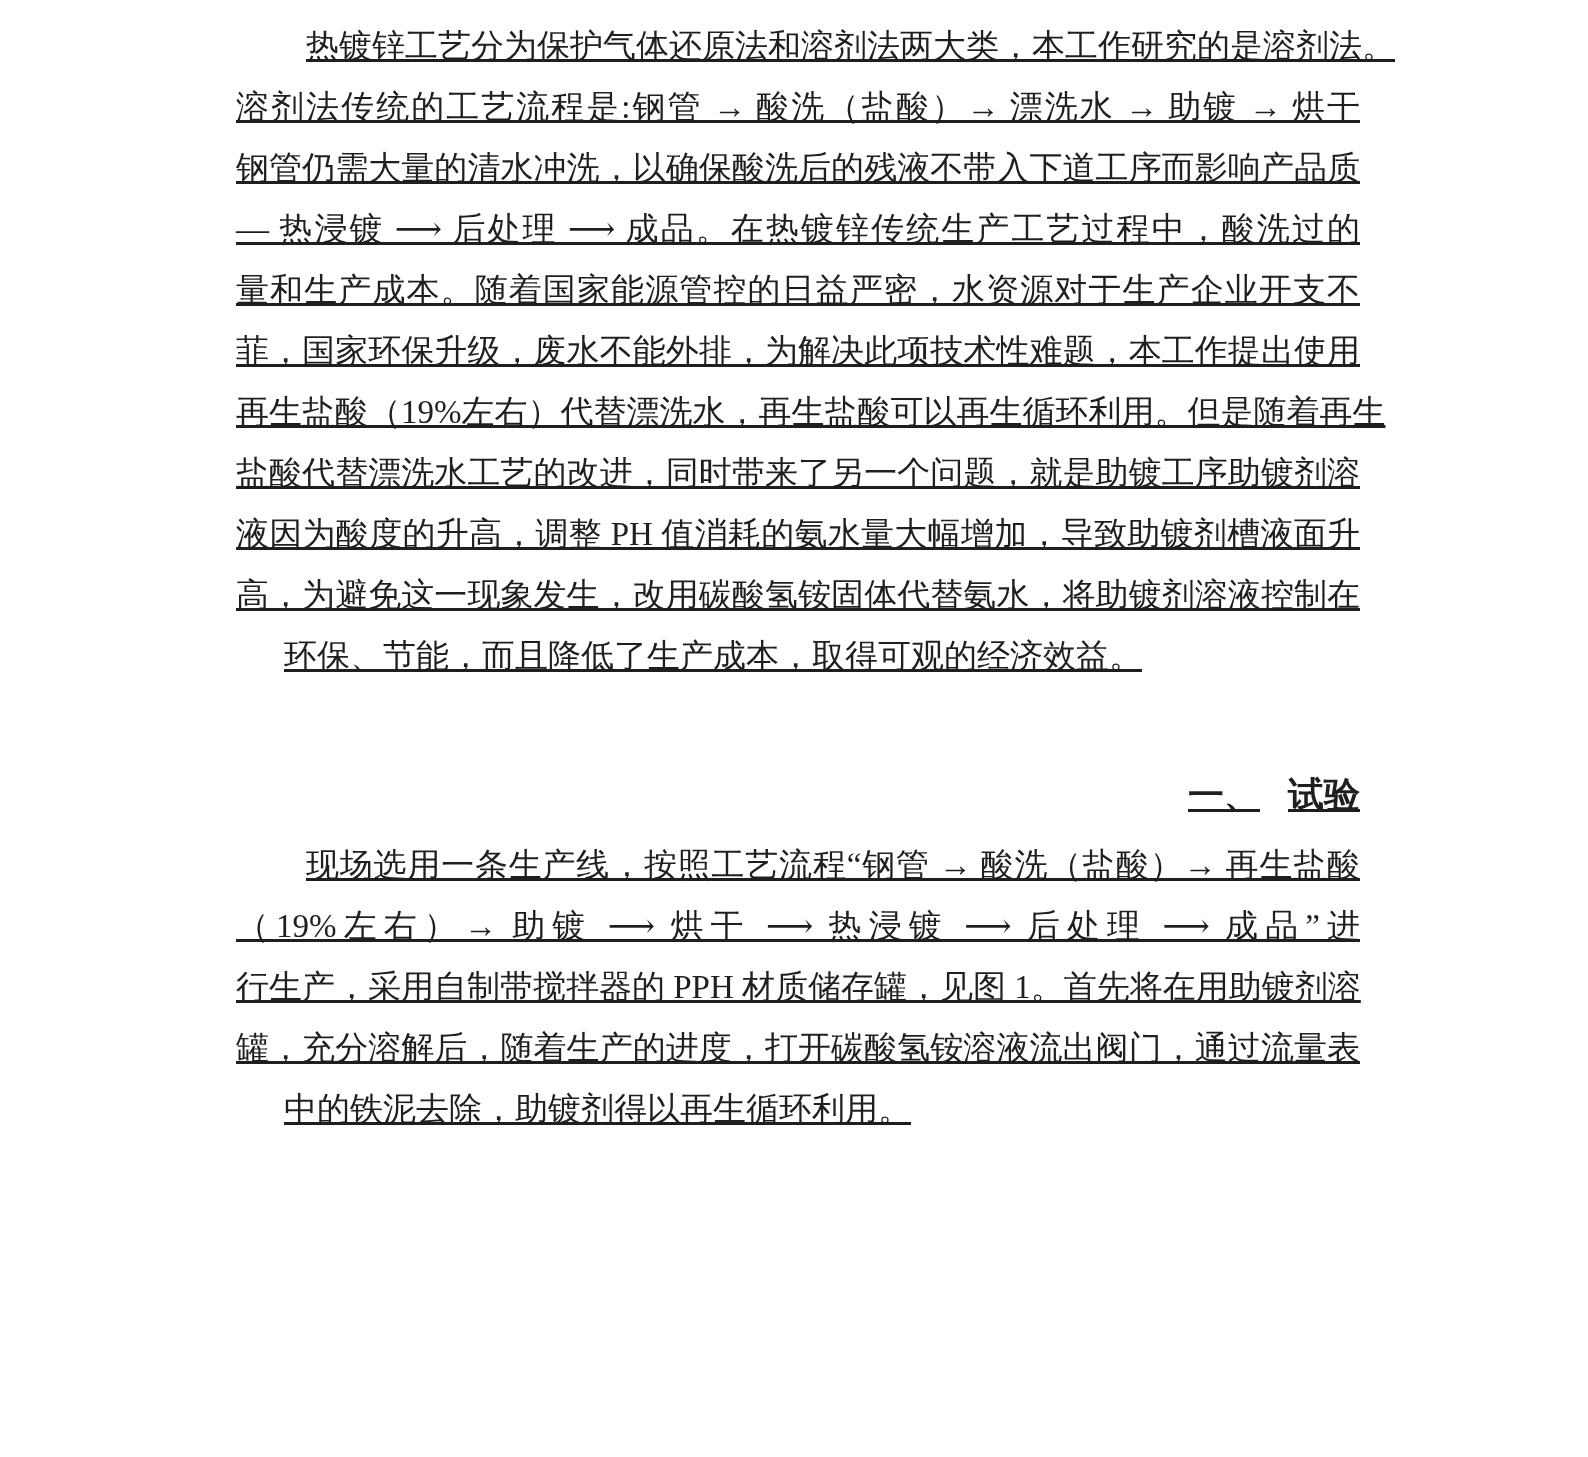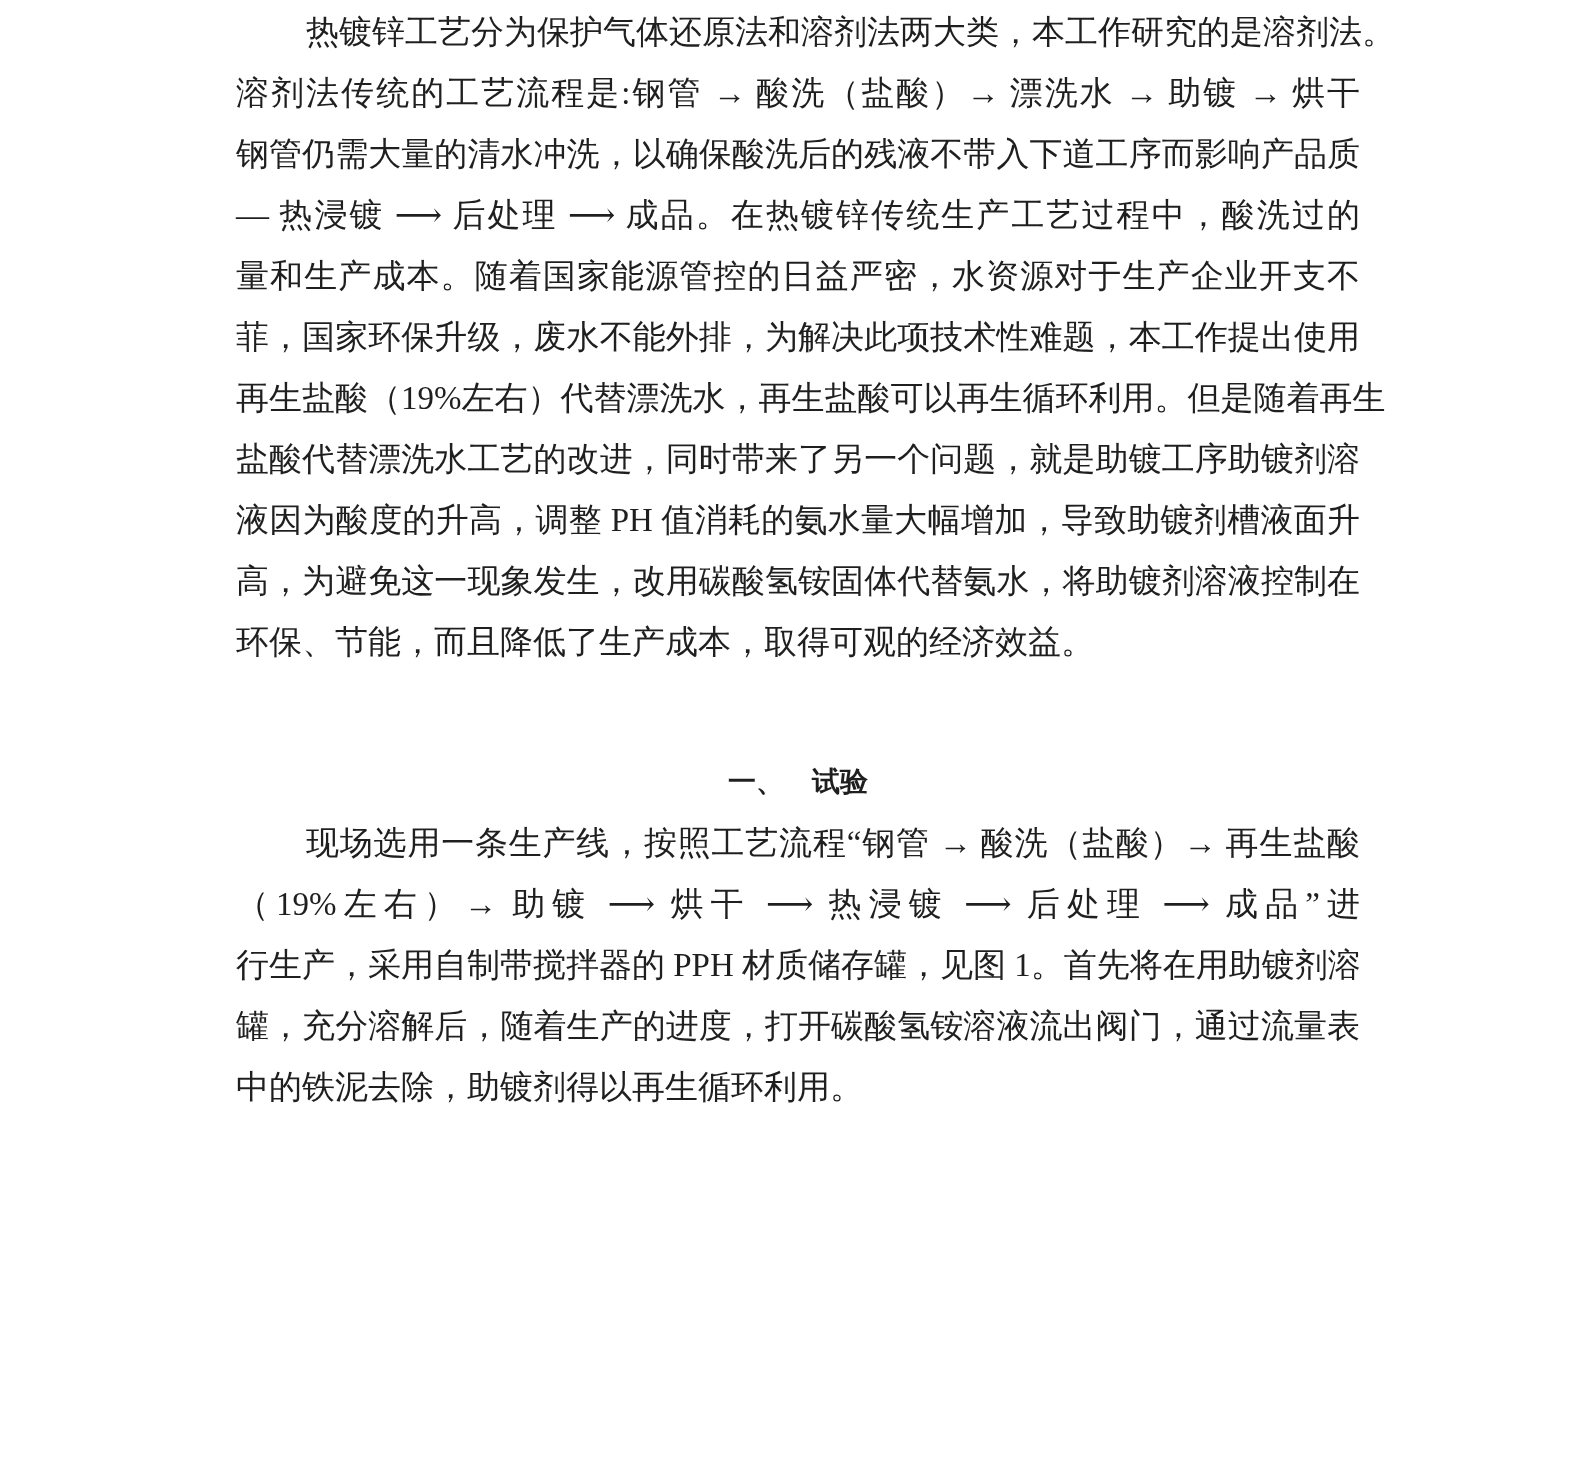--- a/index.html
+++ b/index.html
@@ -11,47 +11,49 @@
     width: 1588px;
     height: 1457px;
     position: relative;
     overflow: hidden;
     font-family: "Liberation Serif", "DejaVu Serif", serif;
     color: #1f1f1f;
   }
   .content {
     position: absolute;
     left: 236px;
-    top: 2px;
+    top: 16px;
     width: 1124px;
+    text-decoration: underline;
   }
   .para {
     font-size: 33px;
     line-height: 61px;
   }
   .line {
     height: 61px;
     white-space: nowrap;
     text-align: justify;
     text-align-last: justify;
   }
   .line.left {
     text-align: left;
     text-align-last: left;
+    margin-left: 48px;
   }
   .line.indent {
     text-indent: 70px;
   }
   .section-heading {
-    font-size: 28px;
+    font-size: 36px;
     font-weight: bold;
     line-height: 61px;
     margin-top: 78px;
-    margin-bottom: 1px;
-    text-align: center;
+    margin-bottom: 9px;
+    text-align: right;
     white-space: nowrap;
   }
   .section-heading .title {
     margin-left: 28px;
   }
 </style>
 </head>
 <body>
 
 <div class="content">

